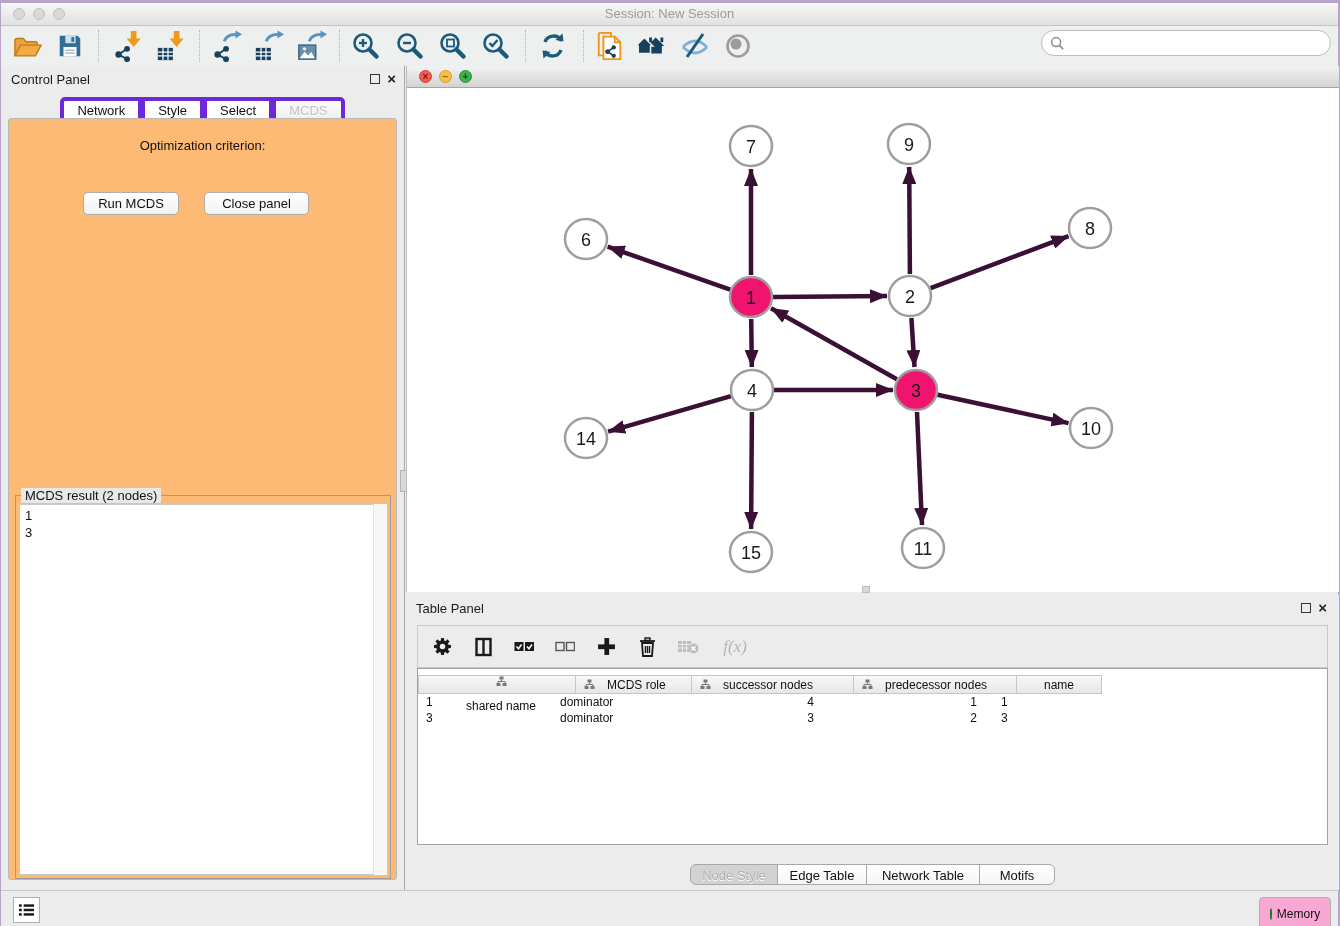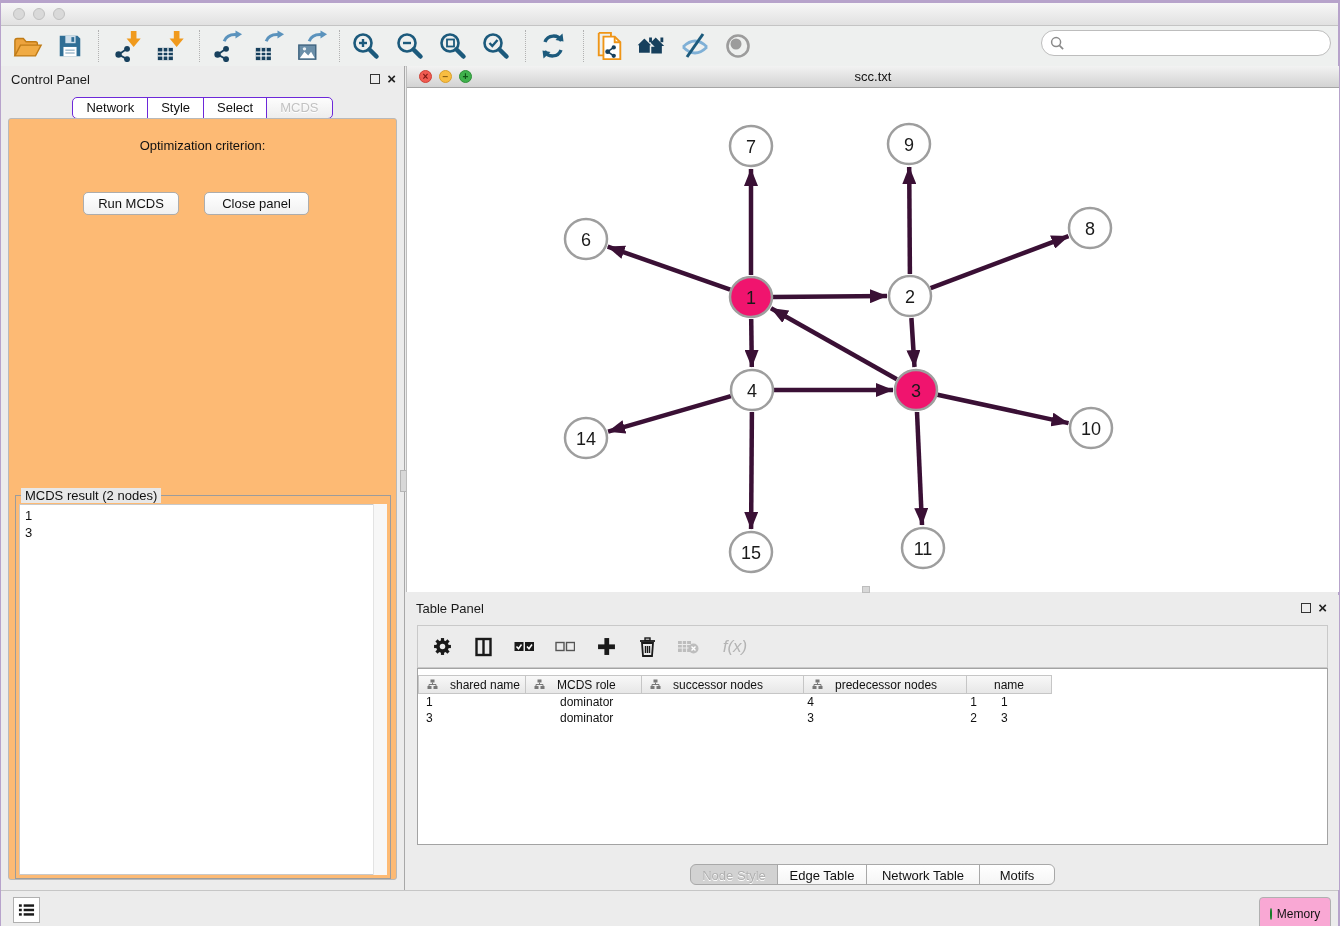--- a/index.html
+++ b/index.html
@@ -32,21 +32,21 @@
   .searchbox input{border:none;outline:none;background:transparent;flex:1;
     font-size:13px;font-family:inherit;height:20px;margin-left:4px;}
   
   .control-panel{position:absolute;left:1px;top:66px;width:403px;height:824px;background:#ececec;}
   .cp-header{position:absolute;left:0;top:4px;width:100%;height:20px;}
   .cp-header .cp-title{position:absolute;left:10px;top:2px;font-size:13px;color:#1a1a1a;}
   .float-ic{position:absolute;top:4px;width:10px;height:10px;border:1.5px solid #333;box-sizing:border-box;}
   .close-ic{position:absolute;top:0;font-size:15px;font-weight:bold;color:#222;line-height:18px;}
   .cp-tabs{position:absolute;left:0;top:31px;width:100%;text-align:center;white-space:nowrap;}
   .cp-tab{display:inline-block;height:20px;line-height:20px;padding:0 13px;font-size:13px;
-    background:#ffffff;color:#111;border:1px solid #6d28d9;margin-left:-1px;position:relative;}
+    background:#ffffff;color:#111;border:4px solid #6d28d9;margin-left:-1px;position:relative;}
   .cp-tab:first-child{border-radius:5px 0 0 5px;margin-left:0;}
   .cp-tab:last-child{border-radius:0 5px 5px 0;}
   .cp-tab.active{background:linear-gradient(#fdfdfd,#ededed);color:#c2c2c2;text-shadow:0 1px 0 #fff;}
   .cp-content{position:absolute;left:7px;top:52px;width:389px;height:762px;
     background:#fdba74;border:1px solid #b9b9b9;border-radius:3px;box-sizing:border-box;}
   .opt-label{position:absolute;left:0;right:0;top:19px;text-align:center;font-size:13px;color:#111;}
   .dropdown{position:absolute;left:37px;top:40px;width:310px;height:23px;background:#fff;
     border:1px solid #ababab;border-radius:5px;box-sizing:border-box;
     display:flex;align-items:center;padding-left:12px;font-size:13px;color:#111;}
   .chevrons{position:absolute;right:10px;top:3px;display:flex;flex-direction:column;gap:2px;}
@@ -84,21 +84,21 @@
   .graph{position:absolute;left:0;top:22px;}
   .graph text{font-family:"Liberation Sans","DejaVu Sans",sans-serif;}
   
   .table-panel{position:absolute;left:406px;top:595px;width:933px;height:295px;background:#ececec;}
   .tp-header{position:absolute;left:0;top:4px;width:100%;height:20px;}
   .tp-header .tp-title{position:absolute;left:10px;top:2px;font-size:13px;color:#1a1a1a;}
   .tp-toolbar{position:absolute;left:11px;top:30px;width:911px;height:43px;
     background:#ececec;border:1px solid #c9c9c9;box-sizing:border-box;
     display:flex;align-items:center;padding-left:12px;gap:17px;}
   .tp-tool{width:24px;height:24px;display:flex;align-items:center;justify-content:center;}
-  .fx{font-family:Liberation Sans, sans-serif;font-style:italic;
+  .fx{font-family:Liberation Serif, serif;font-style:italic;
     font-size:17px;color:#b4b4b4;}
   .tp-table{position:absolute;left:11px;top:73px;width:911px;height:177px;background:#ffffff;
     border:1px solid #a3a3a3;box-sizing:border-box;overflow:hidden;}
   .thead{position:absolute;left:0;top:6px;height:19px;display:flex;}
   .th{height:19px;box-sizing:border-box;border:1px solid #c6c6c6;border-left:none;
     background:linear-gradient(#f8f8f8,#e7e7e7);display:flex;align-items:center;
     padding-left:8px;gap:12px;font-size:12px;color:#111;}
   .th:first-child{border-left:1px solid #c6c6c6;}
   .th.center{justify-content:center;padding-left:0;}
   .sort-ic{display:inline-flex;}
@@ -127,20 +127,21 @@
 <body>
 
 <div class="frame-top"></div>
 <div class="frame-left"></div>
 <div class="frame-right"></div>
 
 <div class="titlebar">
   <span class="mac-dot" style="left:12px"></span>
   <span class="mac-dot" style="left:32px"></span>
   <span class="mac-dot" style="left:52px"></span>
+  <div class="title">Session: New Session</div>
 </div>
 
 <div class="toolbar">
   <span class="tico" style="left:10px">
     <svg width="30" height="27" viewBox="0 0 32 28">
       <path d="M2 24 V8 q0-2.5 2.5-2.5 H11 l3 3.5 h10 q2 0 2 2 V13" fill="#eda33d" stroke="#c07c17" stroke-width="1.5"></path>
       <path d="M2 24 L8 12.5 h22 l-6 11.5 z" fill="#f0ab44" stroke="#c07c17" stroke-width="1.5"></path>
     </svg>
   </span>
   <span class="tico" style="left:52px">
@@ -327,21 +328,20 @@
 </div>
 
 <div class="vsplit-line"></div>
 <div class="vsplit-handle"></div>
 
 <div class="netwin">
   <div class="net-titlebar">
     <span class="tl tl-red" style="left:12px">×</span>
     <span class="tl tl-yellow" style="left:32px">−</span>
     <span class="tl tl-green" style="left:52px">+</span>
-    <span class="net-title">scc.txt</span>
   </div>
   <svg class="graph" width="931" height="504" viewBox="0 0 931 504">
     <defs>
       <marker id="arrowhead" markerUnits="userSpaceOnUse" markerWidth="18" markerHeight="14" refX="17" refY="7" orient="auto">
         <path id="arrowhead-path" d="M0,0 L17.5,7 L0,14 Z" fill="#3a1035"></path>
       </marker>
     </defs>
   <line x1="344.0" y1="187.0" x2="344.0" y2="81.0" stroke="#3a1035" stroke-width="4.5" marker-end="url(#arrowhead)"></line>
       <line x1="323.2" y1="201.7" x2="200.7" y2="158.6" stroke="#3a1035" stroke-width="4.5" marker-end="url(#arrowhead)"></line>
       <line x1="366.0" y1="208.9" x2="480.0" y2="208.1" stroke="#3a1035" stroke-width="4.5" marker-end="url(#arrowhead)"></line>
@@ -474,21 +474,21 @@
         <circle cx="16.5" cy="9.5" r="5" fill="#bdbdbd"></circle>
         <path d="M14.5 7.5 l4 4 M18.5 7.5 l-4 4" stroke="#fff" stroke-width="1.4"></path>
       </svg>
     </span>
     <span class="tp-tool" style="width:36px">
       <span class="fx">f(x)</span>
     </span>
   </div>
   <div class="tp-table">
     <div class="thead">
-        <div class="th" style="width: 108px;">
+        <div class="th" style="width: 158px; flex-direction: column;">
           <span class="sort-ic">
             <svg width="11" height="11" viewBox="0 0 11 11">
               <rect x="3.5" y="0.5" width="4" height="3" fill="#777"></rect>
               <path d="M5.5 3.5 v2 M2 7 v-1.5 h7 V7" stroke="#777" stroke-width="1" fill="none"></path>
               <rect x="0.5" y="7" width="4" height="3" fill="#777"></rect>
               <rect x="6.5" y="7" width="4" height="3" fill="#777"></rect>
             </svg>
           </span>
           <span>shared name</span>
         </div>

